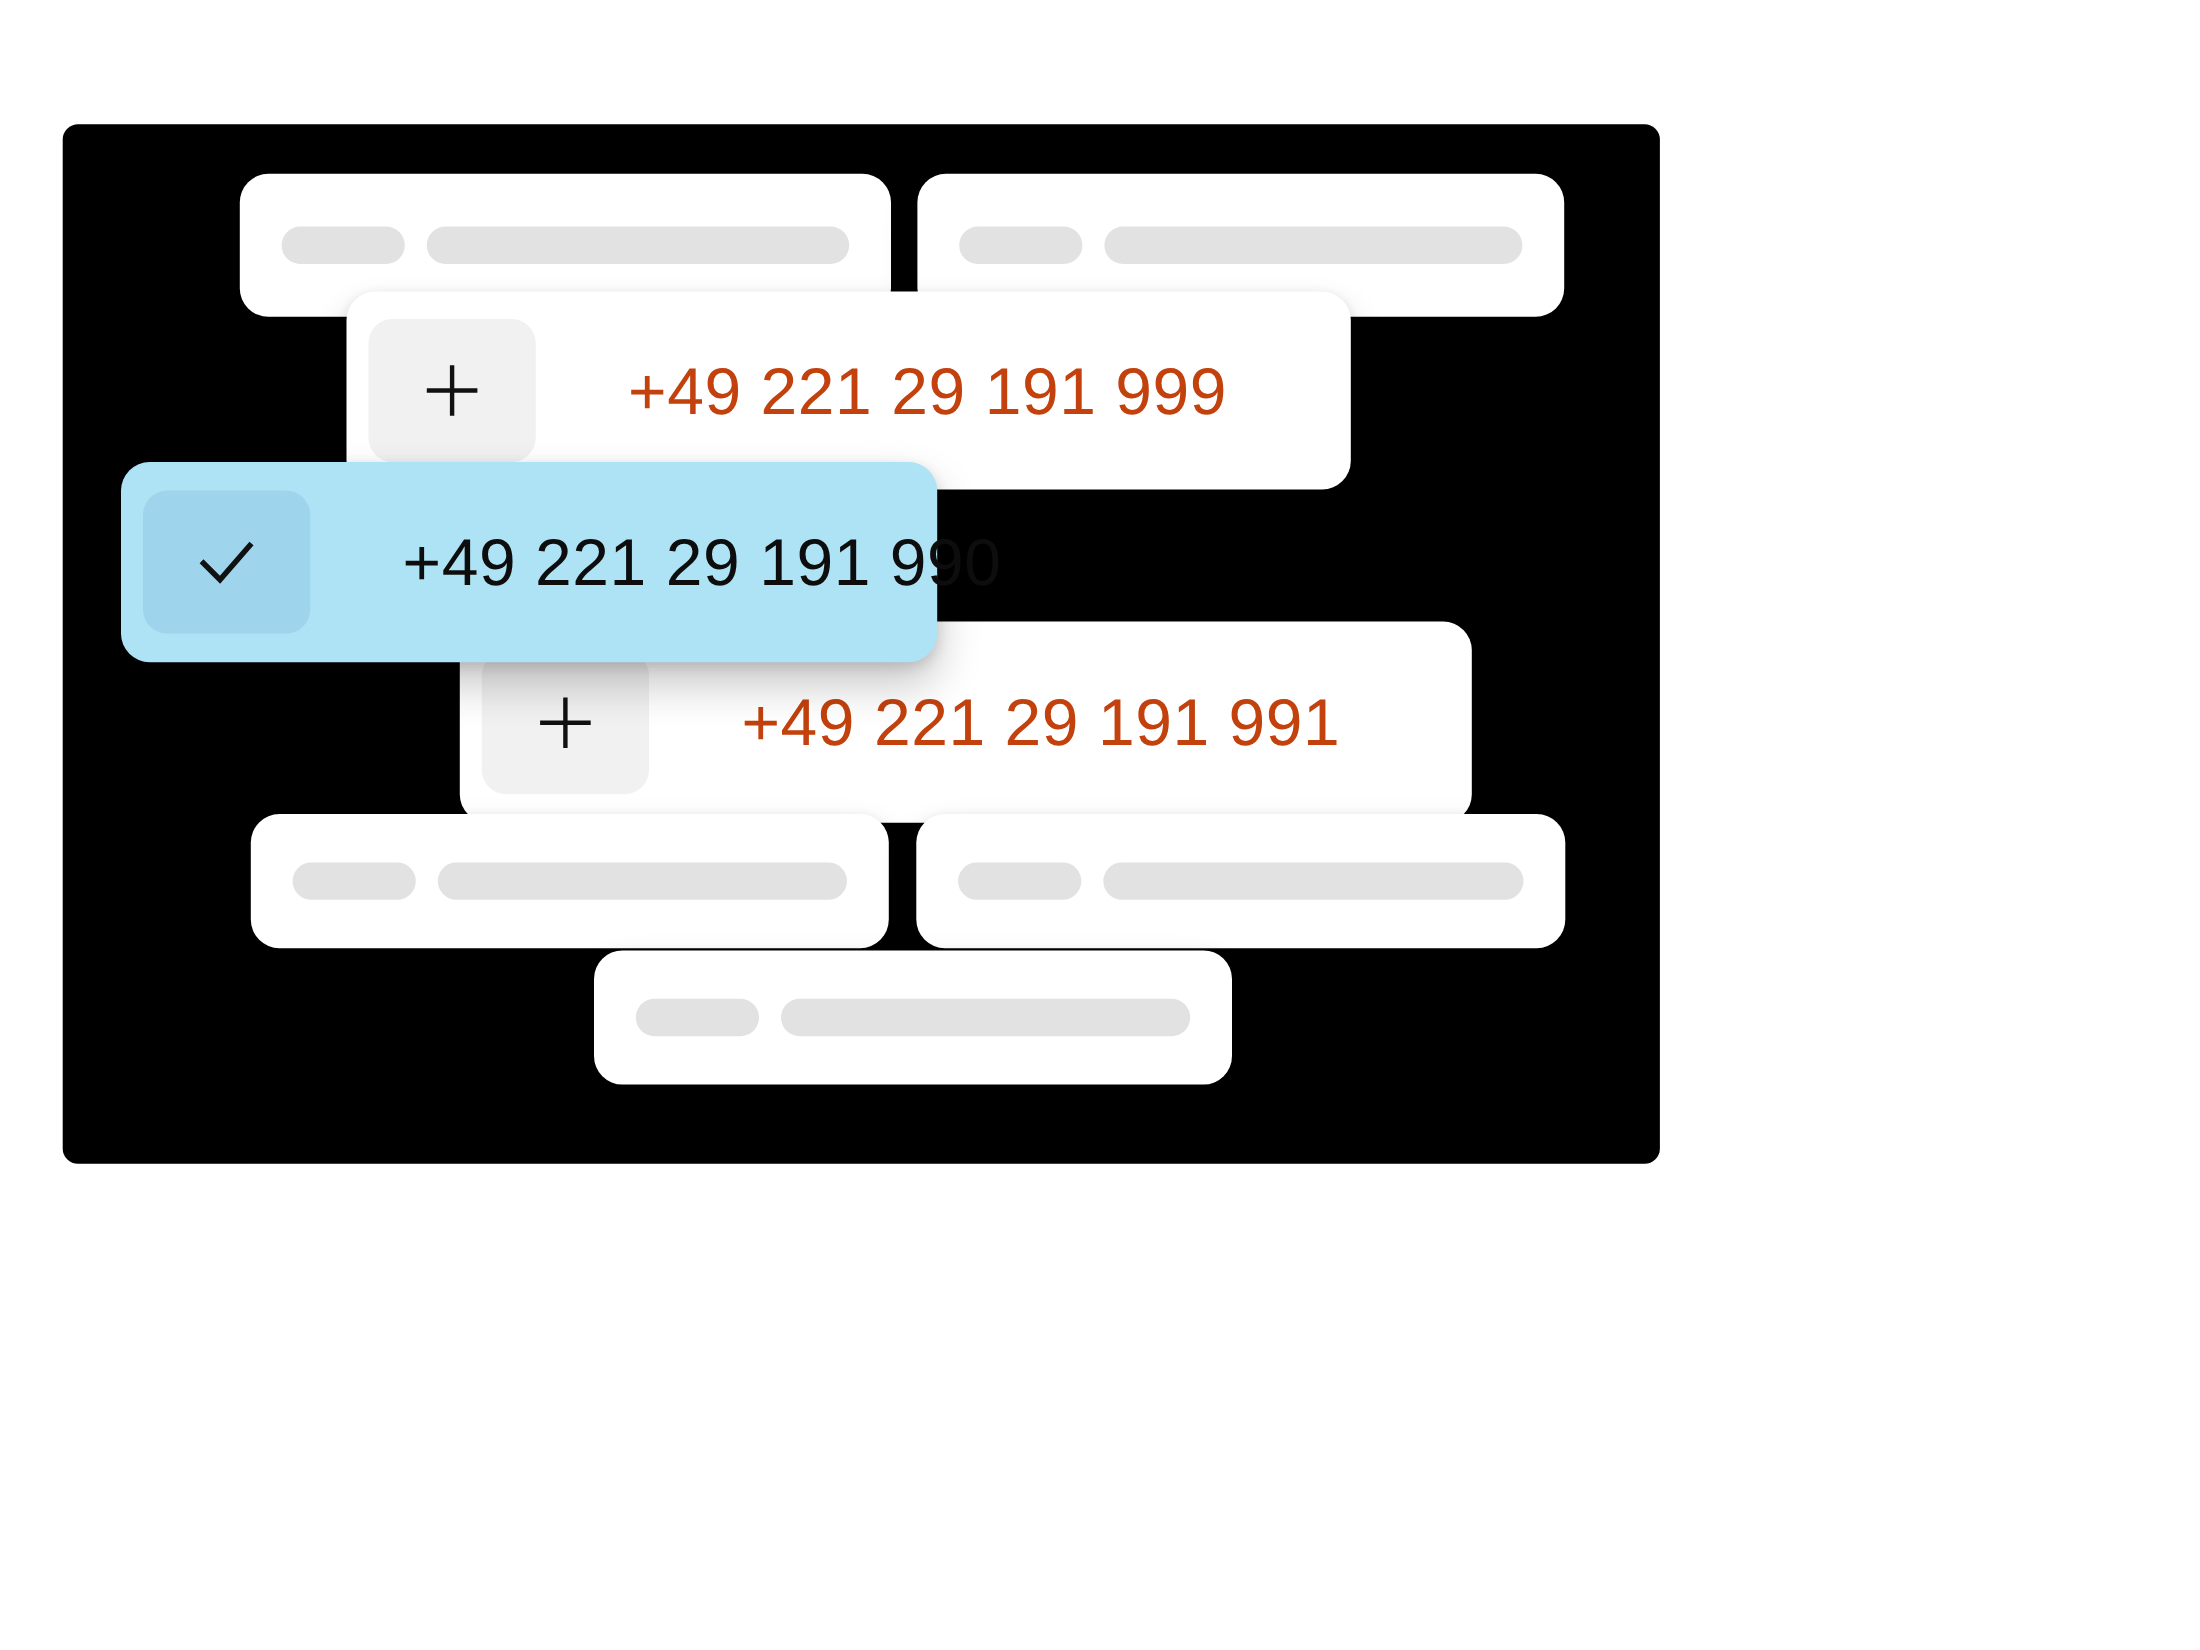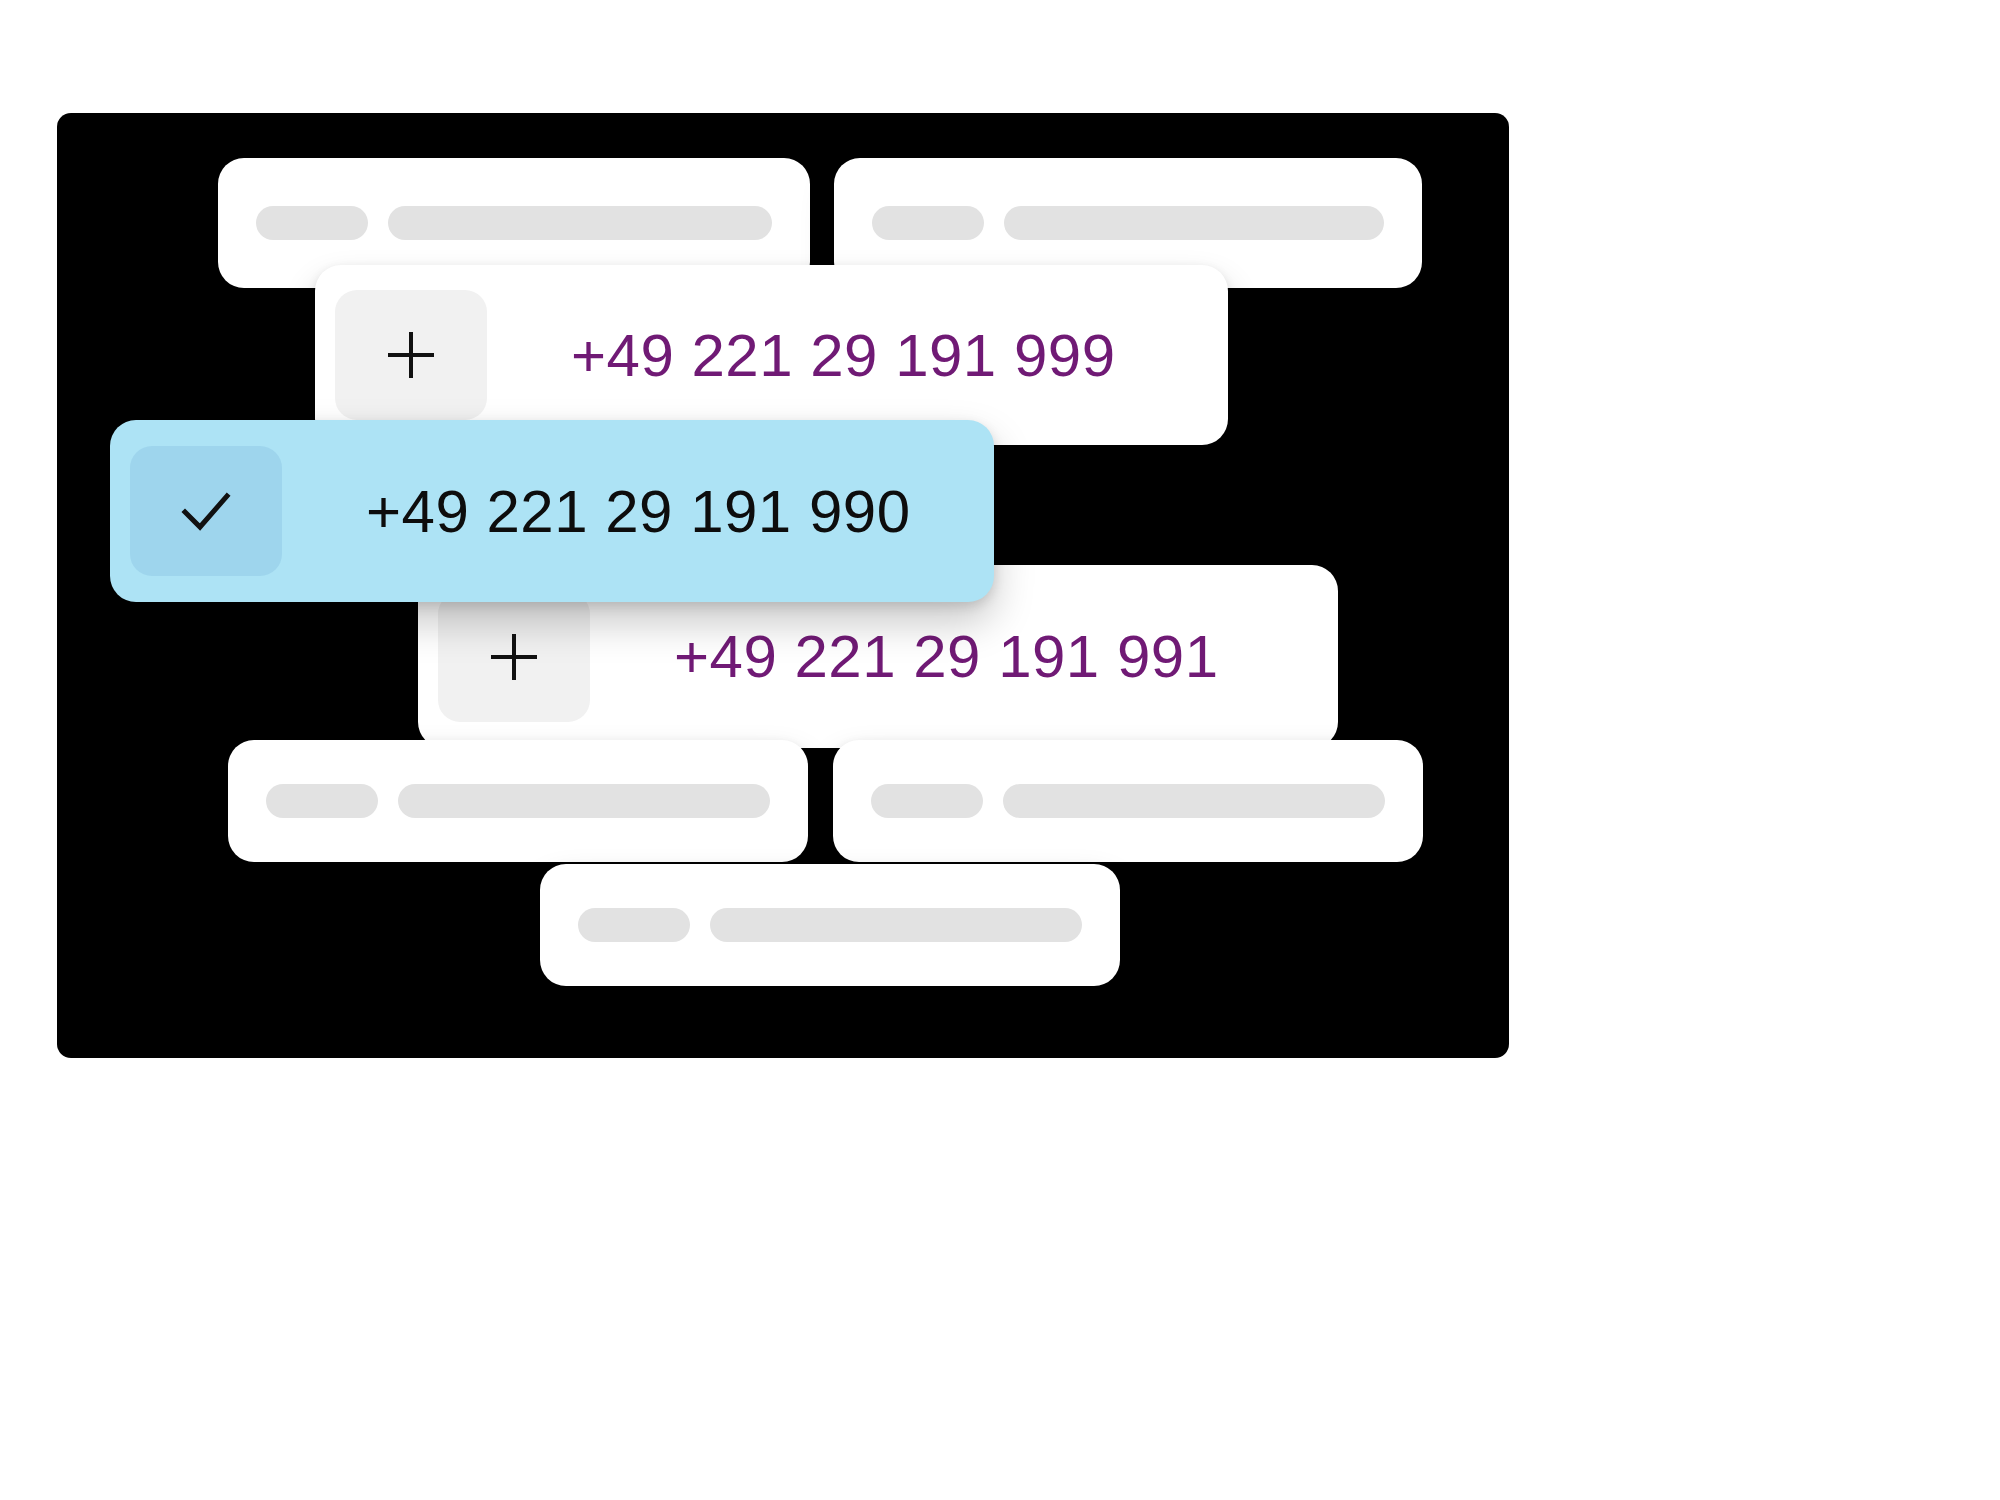--- a/index.html
+++ b/index.html
@@ -77,39 +77,39 @@
 
   .iconbox.selected {
     background: #9ed5ed;
   }
 
   .iconbox svg { display: block; }
 
   .phone-num {
     font-size: 60px;
     font-weight: 400;
-    color: #701a75;
+    color: #c2410c;
     letter-spacing: 0.5px;
     white-space: nowrap;
     padding-left: 84px;
   }
 
   .card.selected {
     background: #ade3f5;
     box-shadow: 0 20px 40px rgba(0,0,0,0.22), 0 4px 12px rgba(0,0,0,0.12);
   }
   .card.selected .phone-num { color: #0d0d0d; }
 
   
   #card-skel-top-left   { left: 218px;  top: 158px;  width: 592px;  height: 130px; }
   #card-skel-top-right  { left: 834px;  top: 158px;  width: 588px;  height: 130px; }
 
   #card-phone-999       { left: 315px;  top: 265px;  width: 913px;  height: 180px; }
 
-  #card-phone-990       { left: 110px;  top: 420px;  width: 884px;  height: 182px; }
+  #card-phone-990       { left: 110px;  top: 420px;  width: 742px;  height: 182px; }
 
   #card-phone-991       { left: 418px;  top: 565px;  width: 920px;  height: 183px; }
 
   #card-skel-bot-left   { left: 228px;  top: 740px;  width: 580px;  height: 122px; }
   #card-skel-bot-right  { left: 833px;  top: 740px;  width: 590px;  height: 122px; }
 
   #card-skel-bottom     { left: 540px;  top: 864px;  width: 580px;  height: 122px; }
 
   
   #card-skel-top-left, #card-skel-top-right { z-index: 2; }

